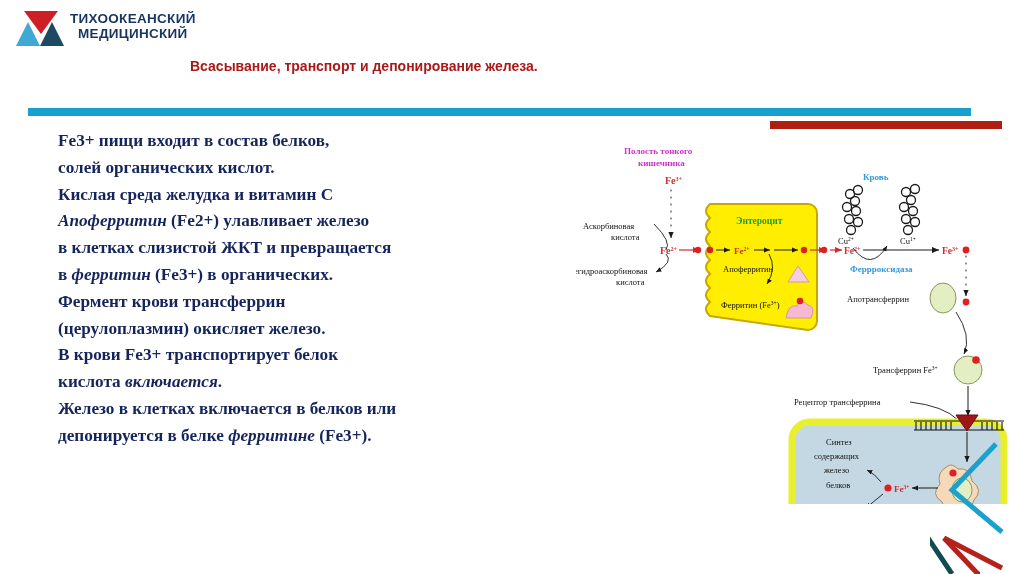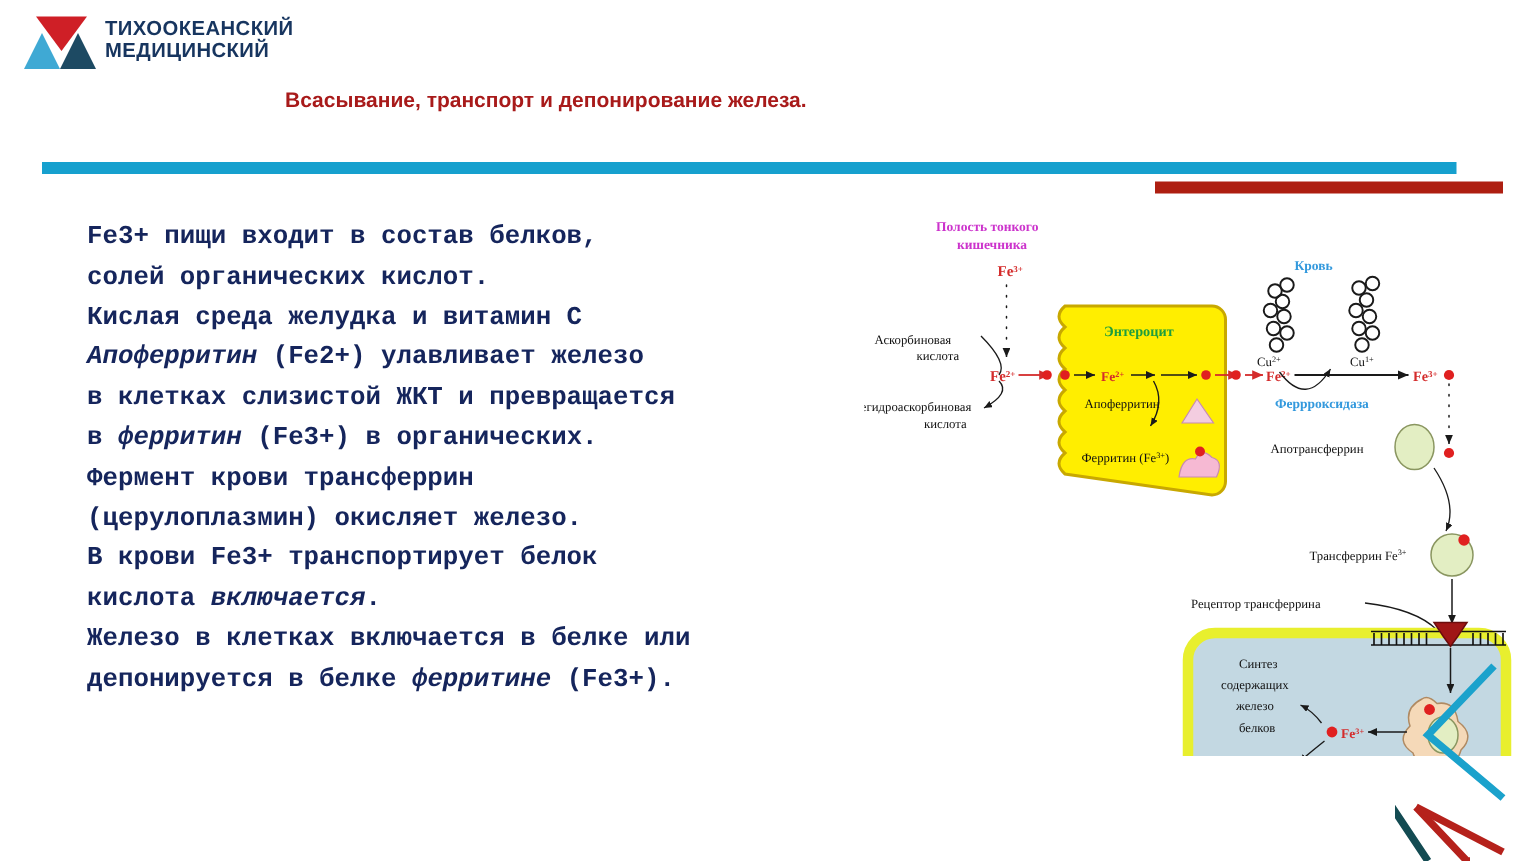--- a/index.html
+++ b/index.html
@@ -34,21 +34,21 @@
     position: absolute;
     left: 62px;
     top: 5px;
     line-height: 15px;
     font-size: 13.5px;
     font-weight: bold;
     letter-spacing: 0.3px;
     color: #17355f;
     white-space: nowrap;
   }
-  #logo-text div { display: block; }
+  #logo-text div { display: block; text-align: center; }
 
   
   #slide-title {
     position: absolute;
     left: 190px;
     top: 58px;
     width: 680px;
     text-align: left;
     font-size: 14px;
     font-weight: bold;
@@ -71,27 +71,27 @@
     top: 121px;
     width: 232px;
     height: 8px;
     background: #ae1f11;
   }
 
   
   #body-text {
     position: absolute;
     left: 58px;
-    top: 146px;
+    top: 128px;
     width: 470px;
     color: #15255c;
     font-size: 17.2px;
     font-weight: bold;
     line-height: 26.8px;
-    font-family: Liberation Mono, monospace;
+    font-family: Liberation Serif, serif;
   }
   #body-text .ln { display: block; white-space: nowrap; }
   #body-text i { font-style: italic; }
 
   
   #diagram {
     position: absolute;
     left: 576px;
     top: 132px;
     width: 448px;
@@ -132,21 +132,21 @@
     <span class="ln"><span>Fe3+ пищи входит в состав белков,</span></span>
     <span class="ln"><span>солей органических кислот.</span></span>
     <span class="ln"><span>Кислая среда желудка и витамин С</span></span>
     <span class="ln"><i>Апоферритин</i><span> (Fe2+) улавливает железо</span></span>
     <span class="ln"><span>в клетках слизистой ЖКТ и превращается</span></span>
     <span class="ln"><span>в </span><i>ферритин</i><span> (Fe3+) в органических.</span></span>
     <span class="ln"><span>Фермент крови трансферрин</span></span>
     <span class="ln"><span>(церулоплазмин) окисляет железо.</span></span>
     <span class="ln"><span>В крови Fe3+ транспортирует белок</span></span>
     <span class="ln"><span>кислота </span><i>включается</i><span>.</span></span>
-    <span class="ln"><span>Железо в клетках включается в белке или</span></span>
+    <span class="ln"><span>Железо в клетках включается в белков или</span></span>
     <span class="ln"><span>депонируется  в белке </span><i>ферритине</i><span> (Fe3+).</span></span>
   </div>
 
 <div id="diagram">
 <svg width="448" height="372" viewBox="0 0 448 372" xmlns="http://www.w3.org/2000/svg">
   <defs>
     <marker id="ah" markerWidth="7" markerHeight="7" refX="6" refY="2.6" orient="auto">
       <path d="M0,0 L6,2.6 L0,5.2 z" fill="#1a1a1a"></path>
     </marker>
     <marker id="ahr" markerWidth="7" markerHeight="7" refX="6" refY="2.6" orient="auto">

